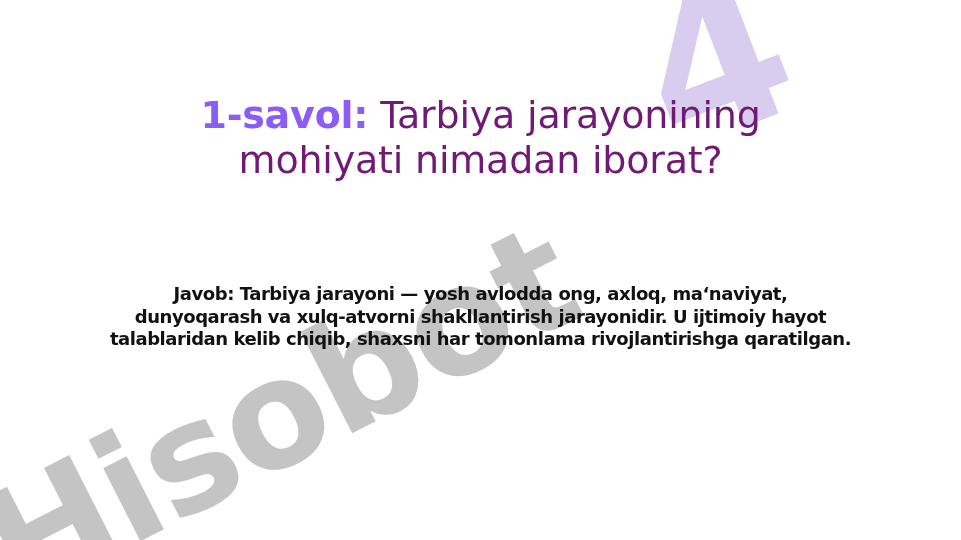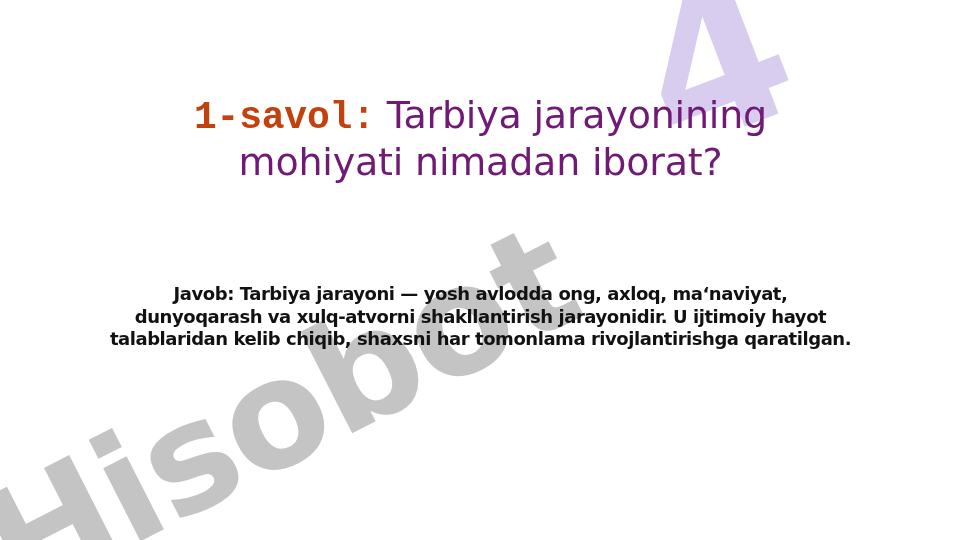--- a/index.html
+++ b/index.html
@@ -66,22 +66,21 @@
     text-align:center;
     font-family:"DejaVu Sans", sans-serif;
     font-size:38px;
     line-height:1.19;
     color:#7030a0;
     font-weight:400;
     letter-spacing:-0.2px;
   }
   .title .lead{
     font-weight:700;
-    color:#c2410c;
-    font-family:Liberation Mono, monospace;
+    color:#8b5cf6;
   }
   .title .rest{
     font-weight:400;
     color:#701a75;
   }
 
   .body-text{
     position:absolute;
     left:108px;
     top:283px;

